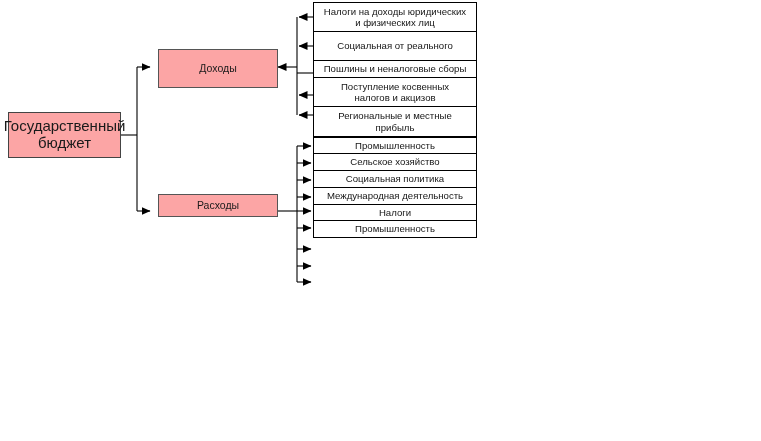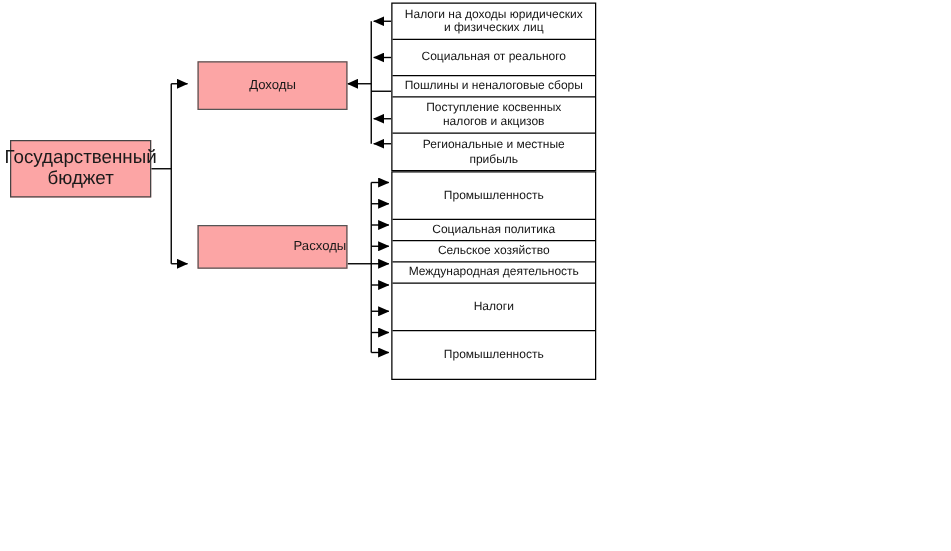--- a/index.html
+++ b/index.html
@@ -50,21 +50,21 @@
   #root-box .label { padding: 0 4px; }
 
   
   .level2-box {
     left: 158px;
     width: 120px;
     border: 1px solid #555555;
     font-size: 10.5px;
   }
   #income-box  { top: 49px;  height: 39px; }
-  #expense-box { top: 180px; height: 35px; justify-content: flex-end; }
+  #expense-box { top: 194px; height: 23px; }
 
   
   .leaf-stack {
     position: absolute;
     left: 313px;
     width: 164px;
     box-sizing: border-box;
     border: 1px solid #000000;
     background: #ffffff;
   }
@@ -79,21 +79,21 @@
     justify-content: center;
     text-align: center;
     font-size: 9.6px;
     line-height: 1.16;
     padding: 0 3px;
     color: #141414;
   }
   .leaf:last-child { border-bottom: none; }
   .leaf.two-line { height: 30px; }
   .leaf.one-line { height: 17px; }
-  .leaf.one-line-tall { height: 38px; }
+  .leaf.one-line-tall { height: 16px; }
 
   #income-stack .leaf.two-line { height: 29px; }
   #income-stack .leaf.one-line { height: 17px; }
 
   .leaf-text { display: block; }
 
   
   #connectors {
     position: absolute;
     left: 0;
@@ -202,24 +202,24 @@
         <span>прибыль</span>
       </span>
     </div>
   </div>
 
   <div class="leaf-stack" id="expense-stack">
     <div class="leaf one-line-tall">
       <span class="leaf-text">Промышленность</span>
     </div>
     <div class="leaf one-line">
+      <span class="leaf-text">Сельское хозяйство</span>
+    </div>
+    <div class="leaf one-line">
       <span class="leaf-text">Социальная политика</span>
-    </div>
-    <div class="leaf one-line">
-      <span class="leaf-text">Сельское хозяйство</span>
     </div>
     <div class="leaf one-line">
       <span class="leaf-text">Международная деятельность</span>
     </div>
     <div class="leaf one-line-tall">
       <span class="leaf-text">Налоги</span>
     </div>
     <div class="leaf one-line-tall">
       <span class="leaf-text">Промышленность</span>
     </div>

